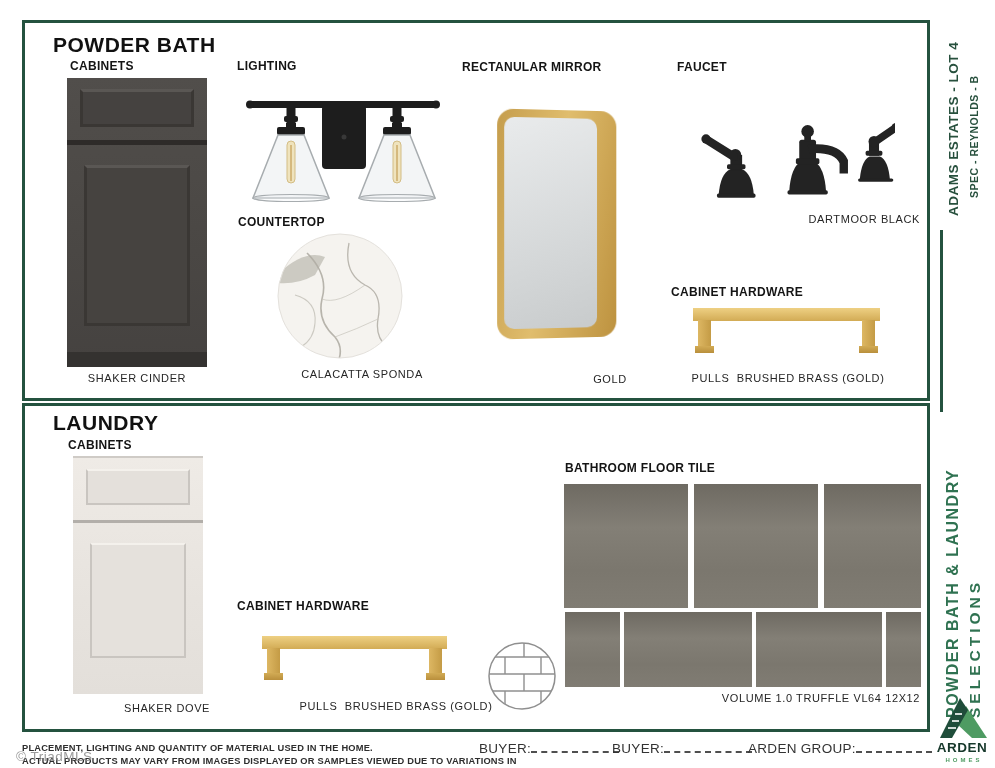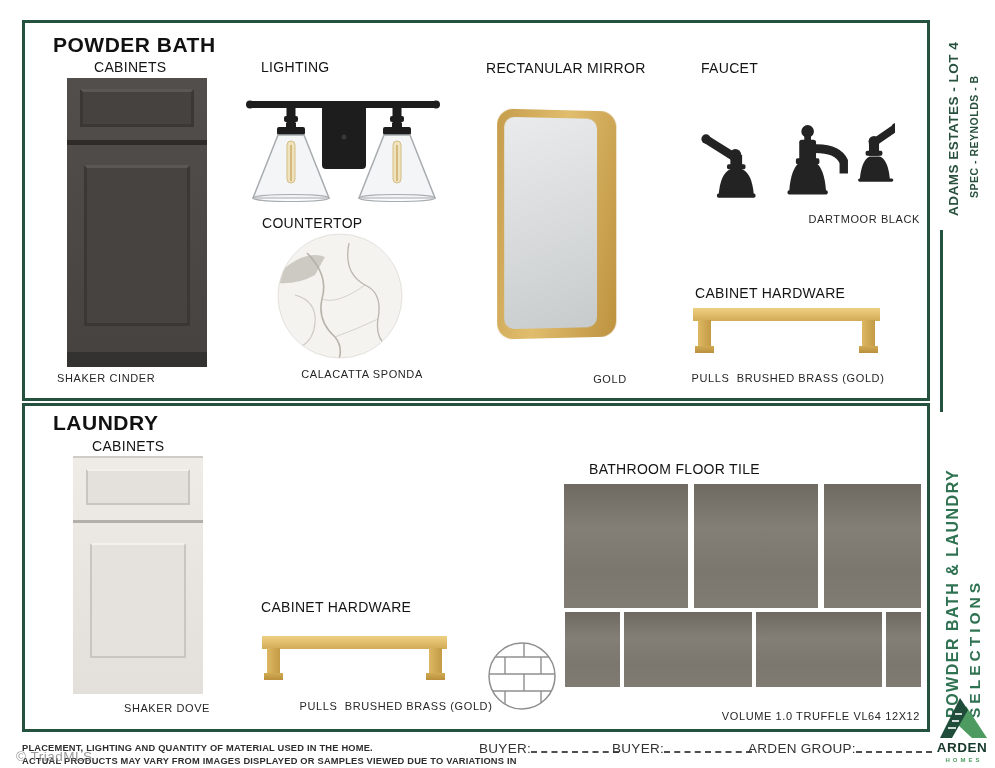--- a/index.html
+++ b/index.html
@@ -1,21 +1,21 @@
 <!DOCTYPE html>
 <html><head>
 <meta charset="utf-8">
 <style>
   html,body{margin:0;padding:0;background:#fff;}
   .page{position:relative;width:995px;height:768px;background:#fff;overflow:hidden;
         font-family:"Liberation Sans",sans-serif;color:#141414;}
   .abs{position:absolute;}
   .panel{position:absolute;left:22px;width:902px;border:3px solid #24523F;background:#fff;}
   .ttl{position:absolute;font-size:21px;font-weight:bold;letter-spacing:.5px;color:#111;}
-  .lbl{position:absolute;font-size:14px;font-weight:normal;letter-spacing:.3px;color:#141414;margin-left:24px;}
+  .lbl{position:absolute;font-size:12px;font-weight:bold;letter-spacing:.3px;color:#141414;}
   .cap{position:absolute;font-size:11px;letter-spacing:.6px;color:#262626;white-space:pre;}
   
   .cab{position:absolute;display:flex;flex-direction:column;}
   .cab .cab-top{height:62px;position:relative;}
   .cab .cab-top-panel{position:absolute;left:13px;right:13px;top:11px;height:32px;}
   .cab .cab-rail{height:5px;}
   .cab .cab-door{flex:1;position:relative;}
   .cab .cab-door-panel{position:absolute;left:17px;right:17px;top:20px;bottom:26px;}
   .cab .cab-base{height:15px;}
   .cab.dark{background:linear-gradient(180deg,#514e4b,#4a4744 60%,#454240);}
@@ -68,21 +68,21 @@
     <div class="cab dark" style="left:42px;top:55px;width:140px;height:289px;">
       <div class="cab-top">
           <div class="cab-top-panel"></div>
         </div>
       <div class="cab-rail"></div>
       <div class="cab-door">
           <div class="cab-door-panel"></div>
         </div>
       <div class="cab-base"></div>
     </div>
-    <div class="cap" style="left:32px;top:349px;width:160px;text-align:left;">SHAKER CINDER</div>
+    <div class="cap" style="left:32px;top:349px;width:160px;text-align:center;">SHAKER CINDER</div>
 
     <div class="lbl" style="left:212px;top:36px;">LIGHTING</div>
     <svg class="abs" style="left:213px;top:60px;" width="210" height="128" viewBox="0 0 210 128">
       <rect x="84" y="22" width="44" height="64" rx="4" fill="#1d1d1d"></rect>
       <circle cx="106" cy="54" r="2.5" fill="#383838"></circle>
       <rect x="12" y="18" width="186" height="7" rx="2" fill="#1d1d1d"></rect>
       <circle cx="12" cy="21.5" r="4" fill="#1d1d1d"></circle>
         <circle cx="198" cy="21.5" r="4" fill="#1d1d1d"></circle>
       <rect x="48.5" y="25" width="9" height="16" fill="#1d1d1d"></rect>
       <rect x="46" y="33" width="14" height="6" rx="2" fill="#1d1d1d"></rect>
@@ -210,21 +210,21 @@
     </svg>
 
     <div class="lbl" style="left:540px;top:55px;">BATHROOM FLOOR TILE</div>
     <div class="tile" style="left:539px;top:78px;width:124px;height:124px;"></div>
     <div class="tile" style="left:669px;top:78px;width:124px;height:124px;"></div>
     <div class="tile" style="left:799px;top:78px;width:97px;height:124px;"></div>
     <div class="tile" style="left:540px;top:206px;width:55px;height:75px;"></div>
     <div class="tile" style="left:599px;top:206px;width:128px;height:75px;"></div>
     <div class="tile" style="left:731px;top:206px;width:126px;height:75px;"></div>
     <div class="tile" style="left:861px;top:206px;width:35px;height:75px;"></div>
-    <div class="cap" style="right:7px;top:304px;width:300px;text-align:right;">VOLUME 1.0 TRUFFLE VL64 12X12</div>
+    <div class="cap" style="right:7px;top:286px;width:300px;text-align:right;">VOLUME 1.0 TRUFFLE VL64 12X12</div>
   </section>
 
   <div class="vtext" style="left:946px;top:14px;width:20px;height:202px;font-size:13.5px;letter-spacing:.5px;">ADAMS ESTATES - LOT 4</div>
   <div class="vtext" style="left:968px;top:22px;width:13px;height:176px;font-size:10.5px;letter-spacing:.5px;">SPEC - REYNOLDS - B</div>
   <div class="abs" style="left:940px;top:230px;width:2.5px;height:182px;background:#24523F;"></div>
   <div class="vtext" style="left:944px;top:430px;width:21px;height:288px;font-size:16px;letter-spacing:1.5px;color:#2F7251;">POWDER BATH &amp; LAUNDRY</div>
   <div class="vtext" style="left:966px;top:546px;width:19px;height:172px;font-size:15.5px;letter-spacing:4px;color:#2F7251;">SELECTIONS</div>
 
   <svg class="abs" style="left:930px;top:690px;" width="64" height="76" viewBox="0 0 62 76">
     <polygon points="35,16 56,48 41,48 26,34" fill="#4E9B62"></polygon>

